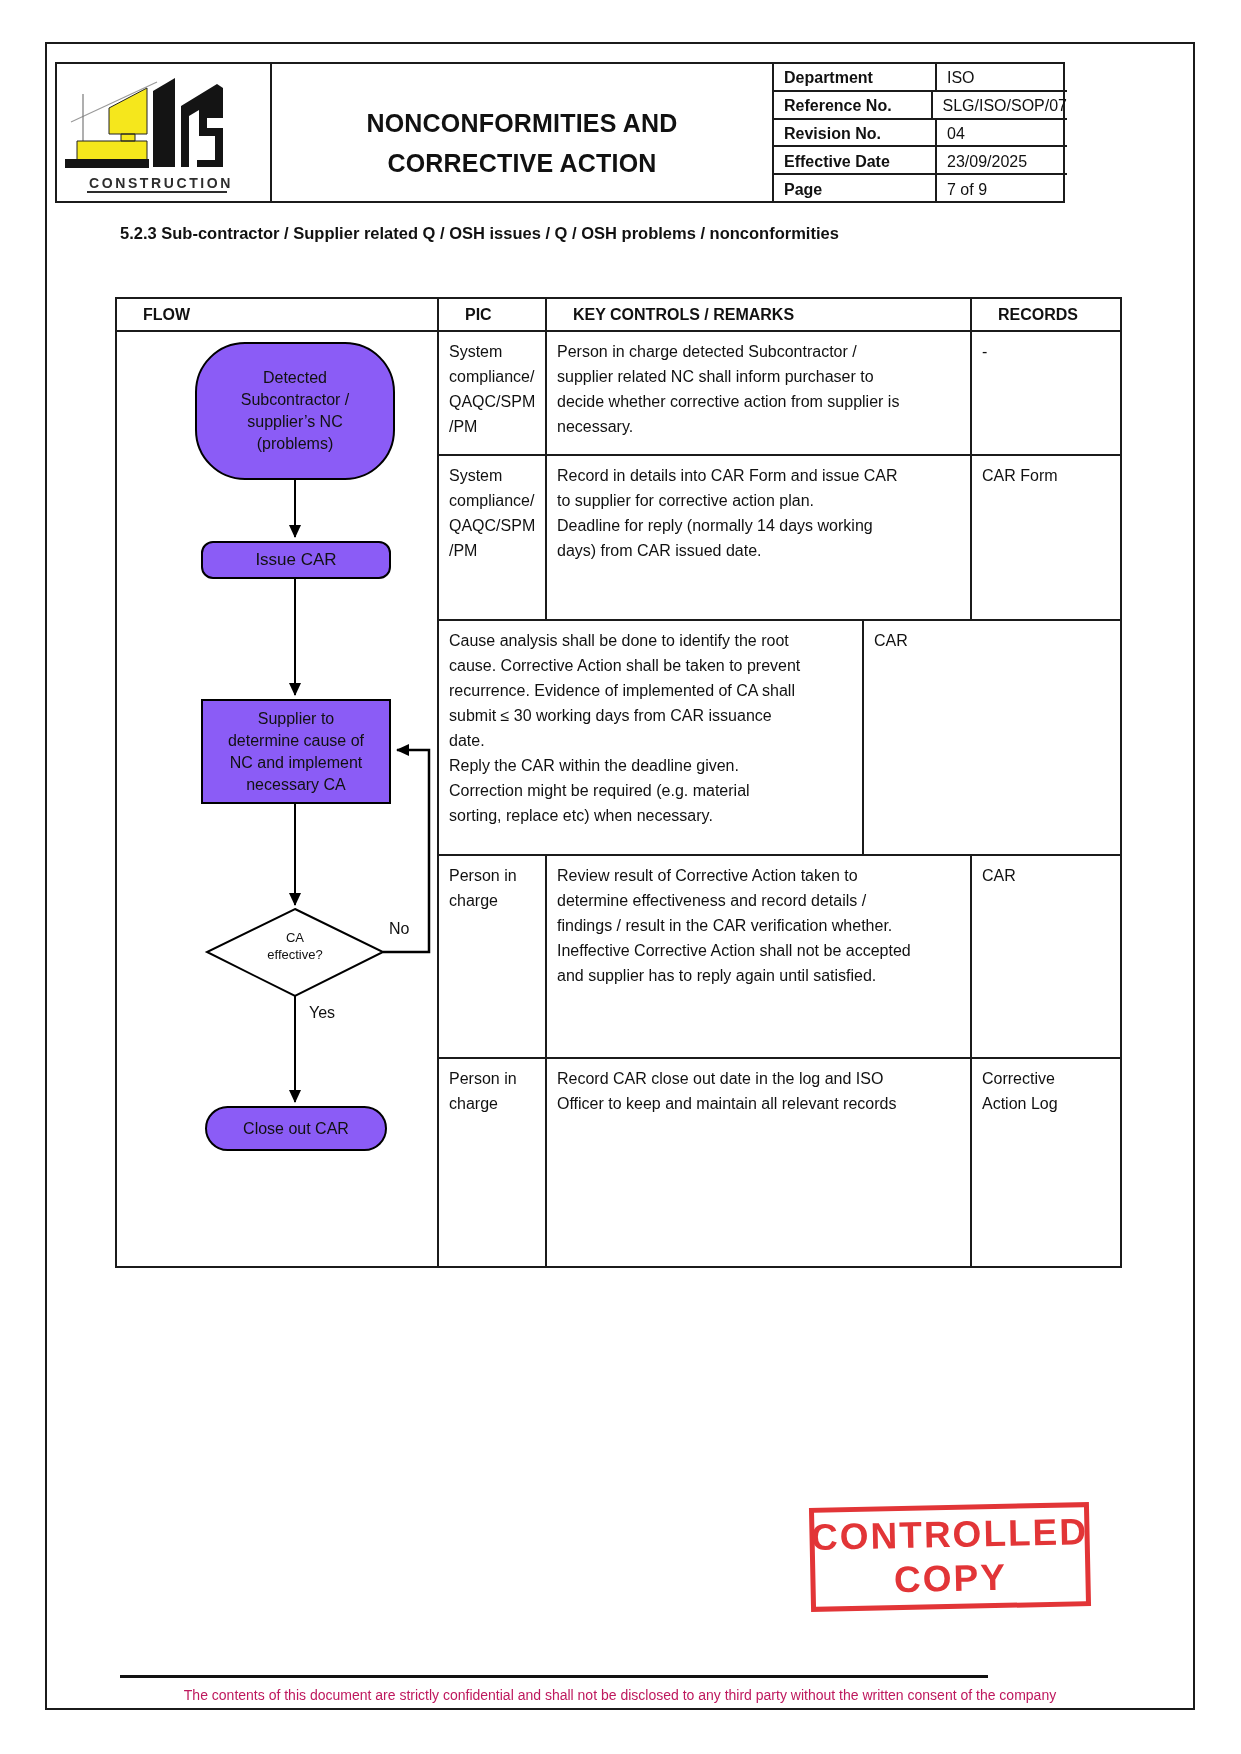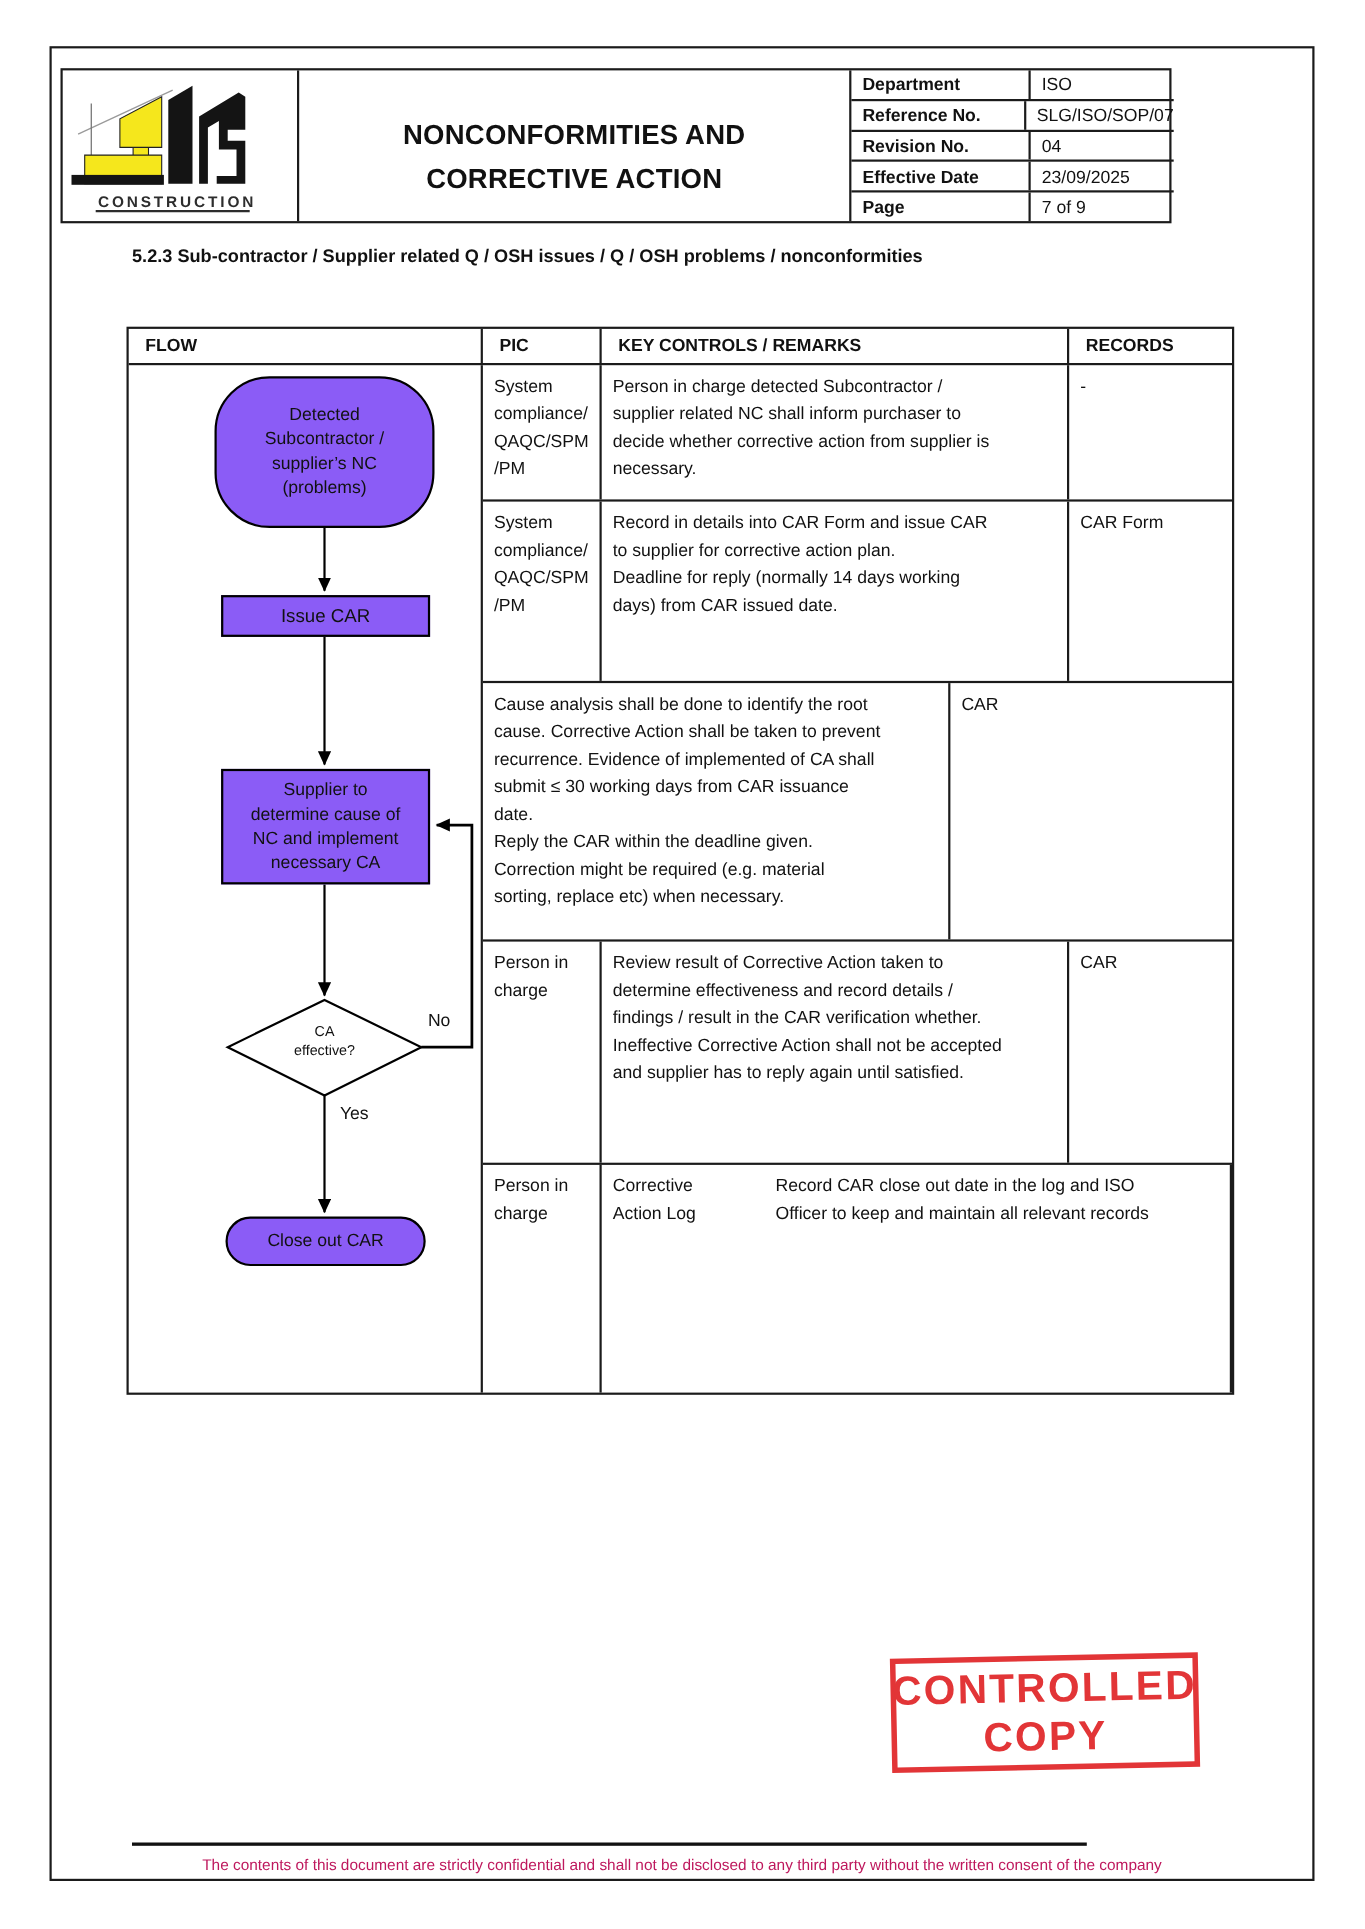--- a/index.html
+++ b/index.html
@@ -21,41 +21,41 @@
   .meta-row:last-child { border-bottom:none; }
   .meta-label { width:163px; border-right:2px solid #1b1b1b; font-weight:bold; font-size:16px; padding:3px 0 0 10px; display:flex; align-items:center; }
   .meta-value { flex:1; font-size:16px; padding:3px 0 0 10px; display:flex; align-items:center; }
 
   
   .section-heading { position:absolute; left:120px; top:224px; width:1010px; font-weight:bold; font-size:16.5px; }
 
   
   .mtable { position:absolute; left:115px; top:297px; width:1007px; height:971px; border:2px solid #1b1b1b; display:flex; flex-direction:column; background:#fff; }
   .thead { height:33px; display:flex; border-bottom:2px solid #1b1b1b; font-weight:bold; font-size:16px; }
-  .thead > div { display:flex; align-items:center; padding-left:15px; }
+  .thead > div { display:flex; align-items:center; padding-left:26px; }
   .c-flow { width:322px; border-right:2px solid #1b1b1b; }
   .c-pic  { width:108px; border-right:2px solid #1b1b1b; }
   .c-key  { width:425px; border-right:2px solid #1b1b1b; }
   .c-rec  { flex:1; }
   .tbody { flex:1; display:flex; }
   .flow-cell { width:322px; border-right:2px solid #1b1b1b; position:relative; }
   .rows { flex:1; display:flex; flex-direction:column; }
   .trow { display:flex; border-bottom:2px solid #1b1b1b; }
   .trow:last-child { border-bottom:none; flex:1; }
   .cell { font-size:16px; line-height:25px; padding:7px 6px 6px 10px; }
   .cell.pic { width:108px; border-right:2px solid #1b1b1b; word-break:break-word; padding-right:4px; }
   .cell.key { width:425px; border-right:2px solid #1b1b1b; white-space:pre-wrap; padding-right:58px; }
   .cell.rec { flex:1; padding-right:30px; }
 
   
   .flow-svg { position:absolute; left:0; top:0; }
   .fnode { position:absolute; border:2px solid #000; background:#8b5cf6; display:flex; align-items:center; justify-content:center;
            text-align:center; font-size:16px; line-height:22px; white-space:pre-line; }
   .fnode.start { left:78px; top:10px; width:200px; height:138px; border-radius:50px; }
-  .fnode.proc1 { left:84px; top:209px; width:190px; height:38px; font-size:17px; }
+  .fnode.proc1 { left:84px; top:209px; width:190px; height:38px; font-size:17px;border-radius:12px; }
   .fnode.proc2 { left:84px; top:367px; width:190px; height:105px; }
   .fnode.end   { left:88px; top:774px; width:182px; height:45px; border-radius:23px; }
   .ftext { position:absolute; text-align:center; white-space:pre-line; }
   .ftext.decision { left:118px; top:597px; width:120px; font-size:13px; line-height:17px; }
   .ftext.lbl-no  { left:272px; top:588px; width:44px; font-size:16px; text-align:left; }
   .ftext.lbl-yes { left:192px; top:672px; width:50px; font-size:16px; text-align:left; }
 
   
   .stamp { position:absolute; left:810px; top:1505px; width:280px; height:104px; border:5px solid #e23537;
            transform:rotate(-1.2deg); display:flex; flex-direction:column; align-items:center; justify-content:center;
@@ -178,22 +178,22 @@
           <div class="cell rec">CAR</div>
         </div>
         <div class="trow" style="height:203px">
           <div class="cell pic">Person in charge</div>
           <div class="cell key">Review result of Corrective Action taken to determine effectiveness and record details / findings / result in the CAR verification whether.
 Ineffective Corrective Action shall not be accepted and supplier has to reply again until satisfied.</div>
           <div class="cell rec">CAR</div>
         </div>
         <div class="trow">
           <div class="cell pic">Person in charge</div>
+          <div class="cell key">Record CAR close out date in the log and ISO Officer to keep and maintain all relevant records</div>
           <div class="cell rec">Corrective Action Log</div>
-          <div class="cell key">Record CAR close out date in the log and ISO Officer to keep and maintain all relevant records</div>
         </div>
       </div>
     </div>
   </div>
 
   <div class="stamp">
     <div>CONTROLLED</div>
     <div>COPY</div>
   </div>
 

